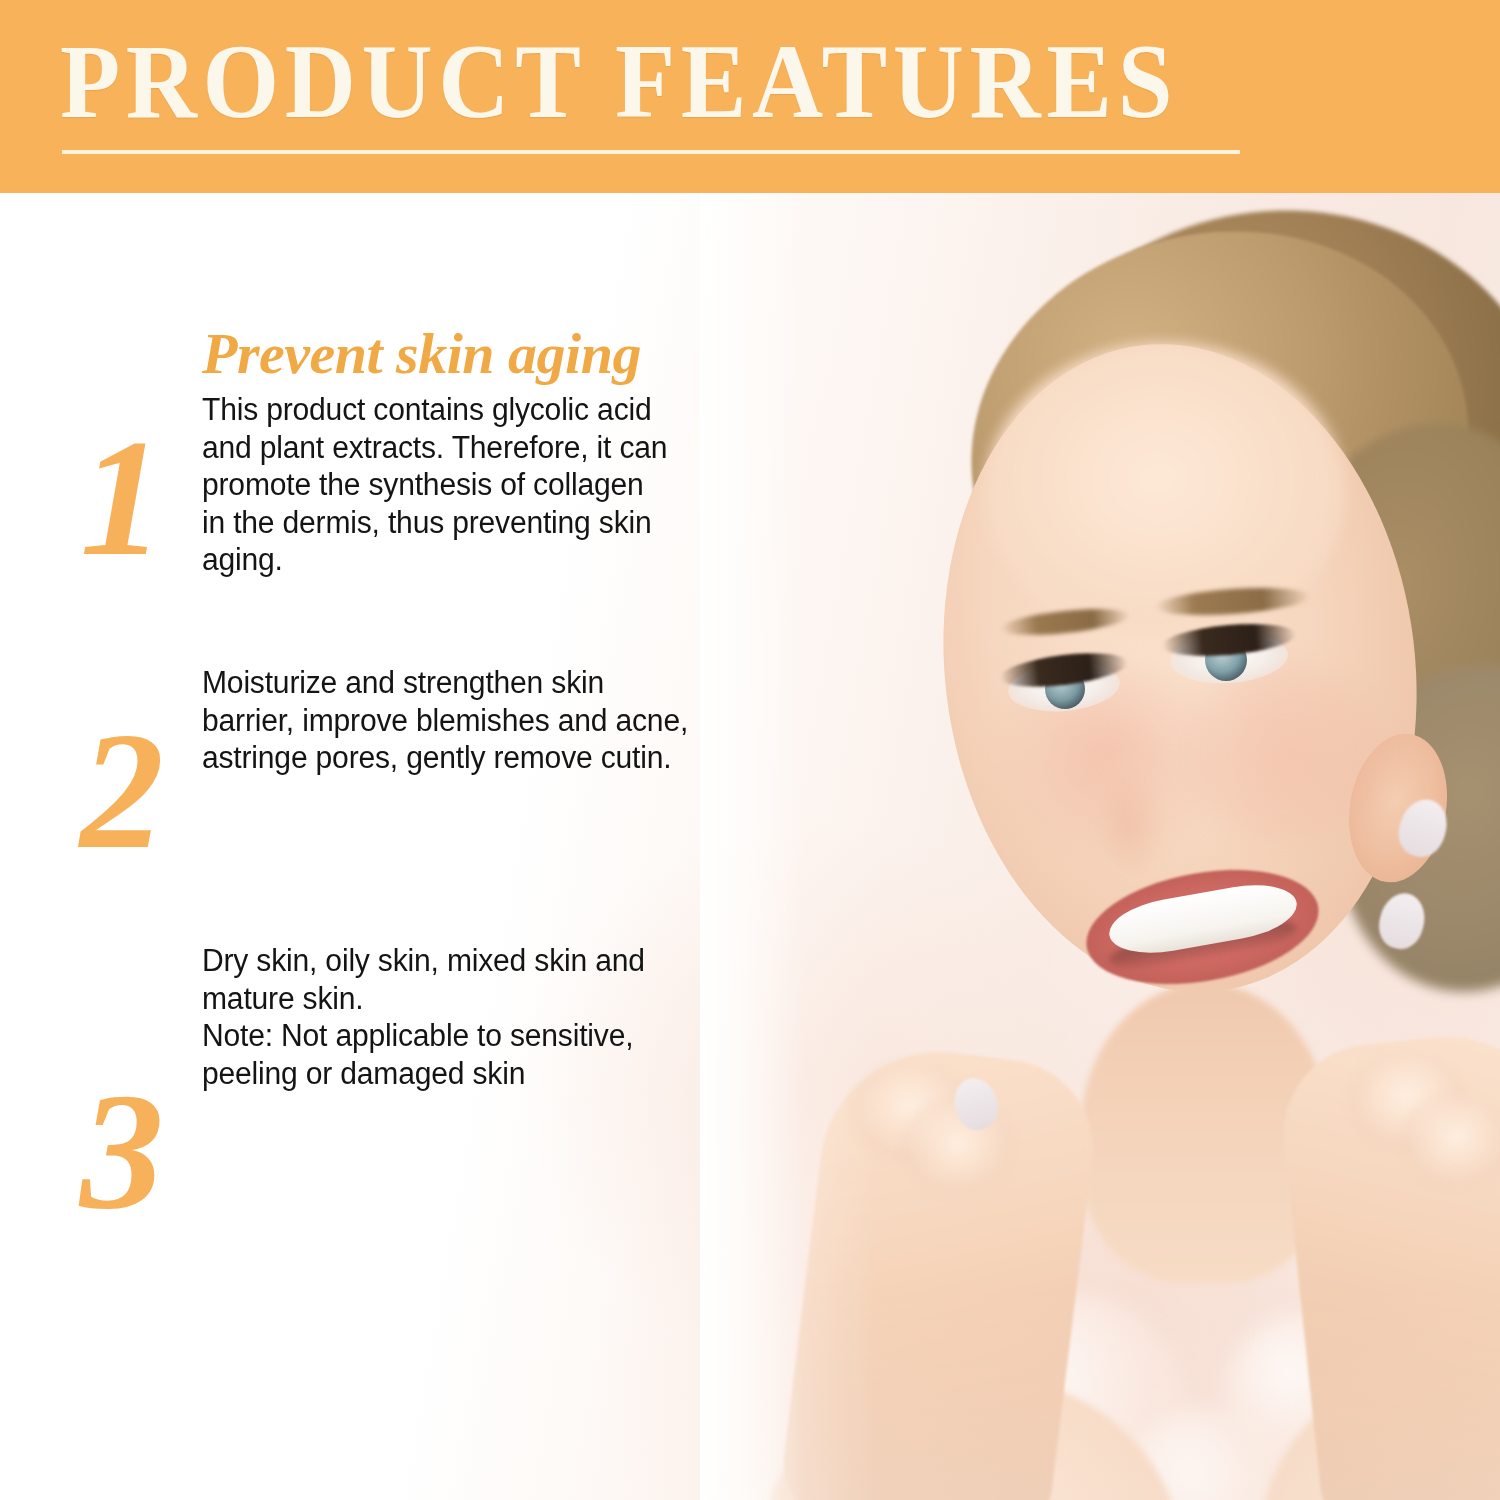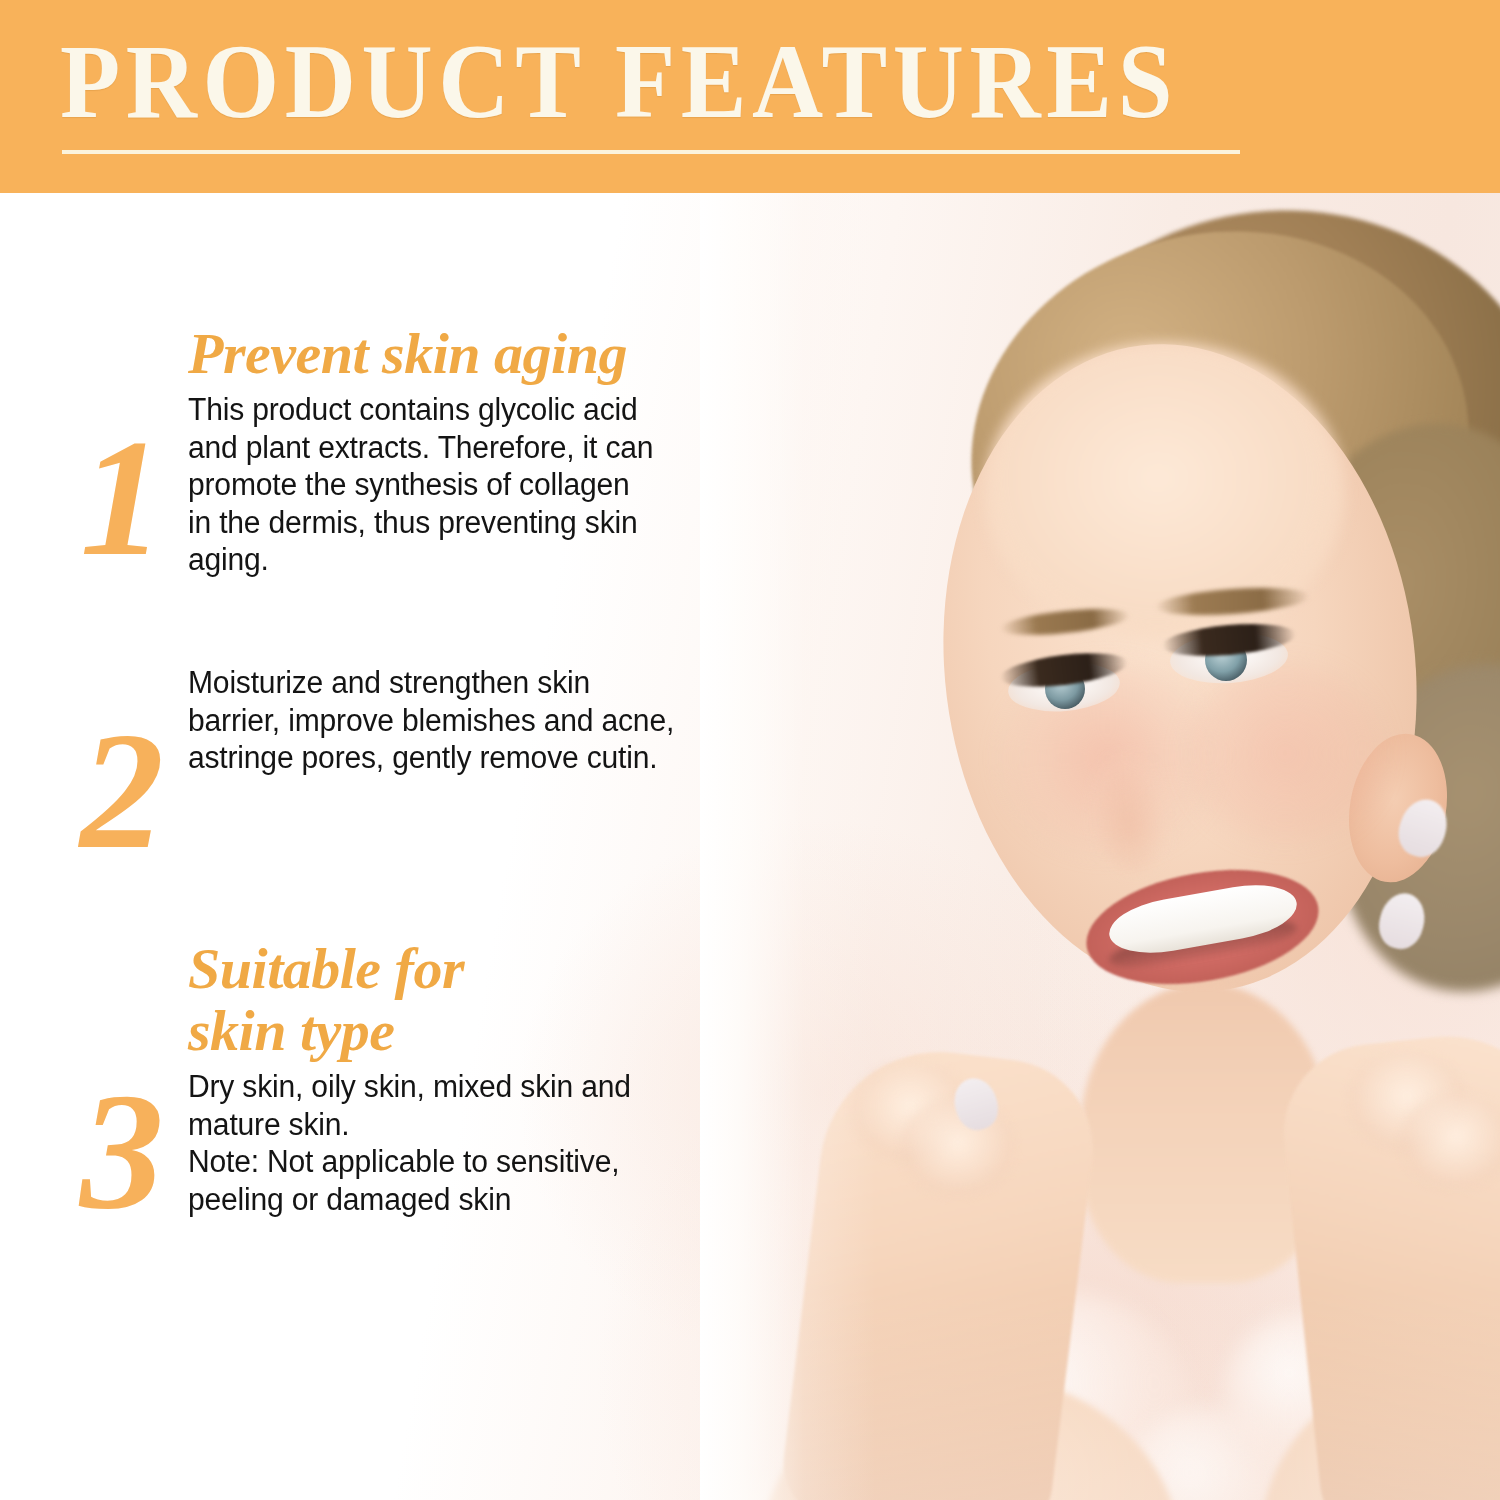--- a/index.html
+++ b/index.html
@@ -107,21 +107,21 @@
     font-size: 168px;
     line-height: 168px;
     user-select: none;
   }
   .f1 .f-num { top: 90px; }
   .f2 .f-num { top: 48px; }
   .f3 .f-num { top: 128px; }
 
   .f-body {
     position: absolute;
-    left: 188px;
+    left: 202px;
     width: 520px;
   }
   .f-heading {
     color: #f0a945;
     font-family: "Liberation Serif", serif;
     font-style: italic;
     font-weight: 700;
     font-size: 58px;
     line-height: 62px;
     letter-spacing: -0.5px;
@@ -419,22 +419,20 @@
       <div class="f-body">
         <div class="f-text">Moisturize and strengthen skin
 barrier, improve blemishes and acne,
 astringe pores, gently remove cutin.</div>
       </div>
     </div>
 
     <div class="feature f3">
       <div class="f-num">3</div>
       <div class="f-body">
-        <div class="f-heading">Suitable for
-skin type</div>
         <div class="f-text">Dry skin, oily skin, mixed skin and
 mature skin.
 Note: Not applicable to sensitive,
 peeling or damaged skin</div>
       </div>
     </div>
 
   </div>
 
 </div>

